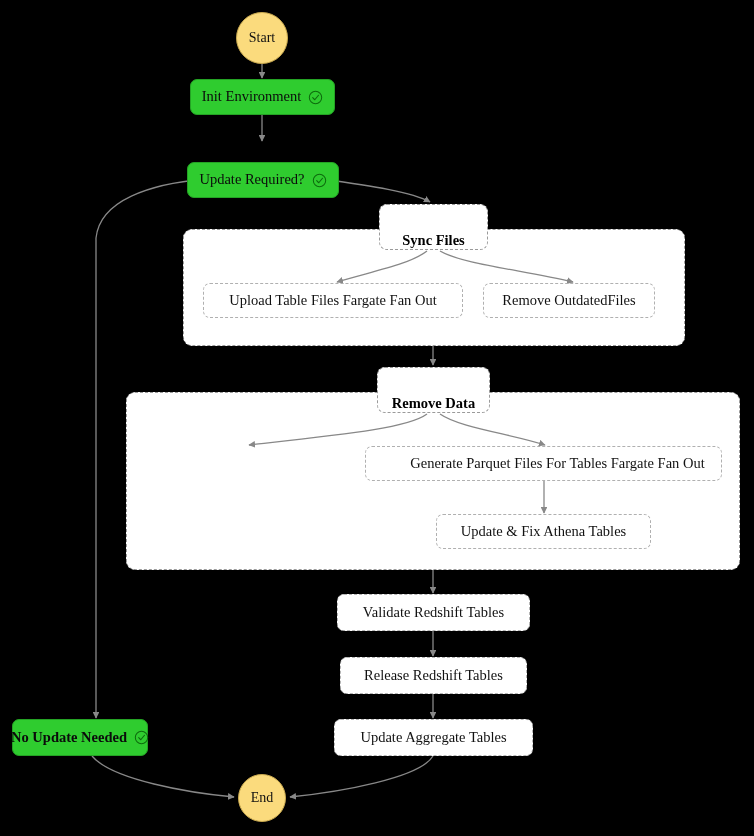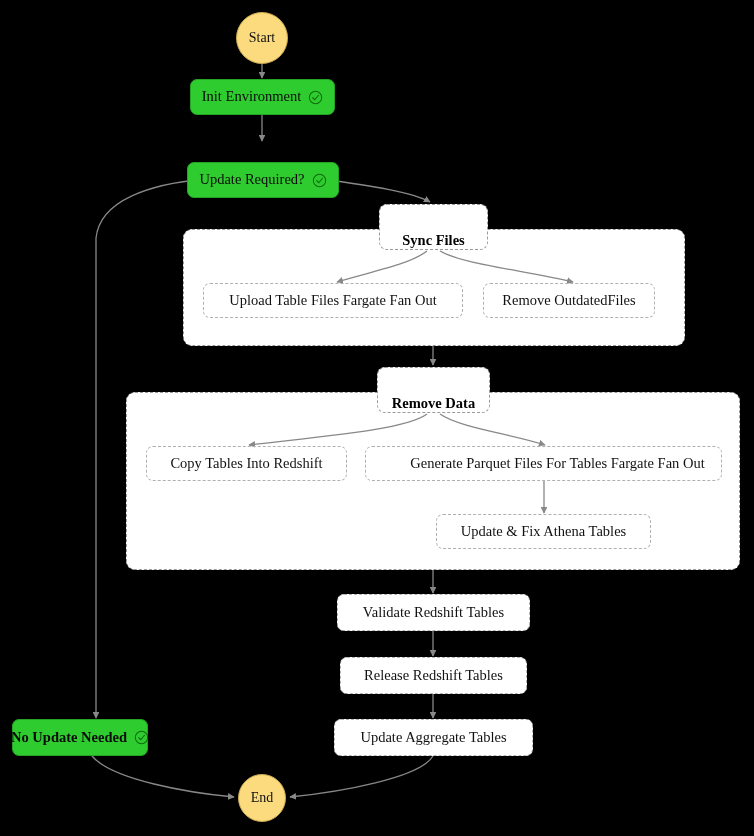--- a/index.html
+++ b/index.html
@@ -183,23 +183,20 @@
   </div>
 
   <div class="node subtask" style="left:483px; top:283px; width:172px; height:35px;align-items:center;">
     <span>Remove OutdatedFiles</span>
   </div>
 
   <div class="cluster-label" style="left:377px; top:367px; width:113px; height:46px;">
     <span>Remove Data</span>
   </div>
 
-  <div class="node subtask" style="left:146px; top:446px; width:201px; height:35px;">
-    <span>Copy Tables Into Redshift</span>
-  </div>
 
   <div class="node subtask" style="left:365px; top:446px; width:357px; height:35px;padding-left:40px;">
     <span>Generate Parquet Files For Tables Fargate Fan Out</span>
   </div>
 
   <div class="node subtask" style="left:436px; top:514px; width:215px; height:35px;">
     <span>Update &amp; Fix Athena Tables</span>
   </div>
 
   <div class="node task" style="left:337px; top:594px; width:193px; height:37px;">

